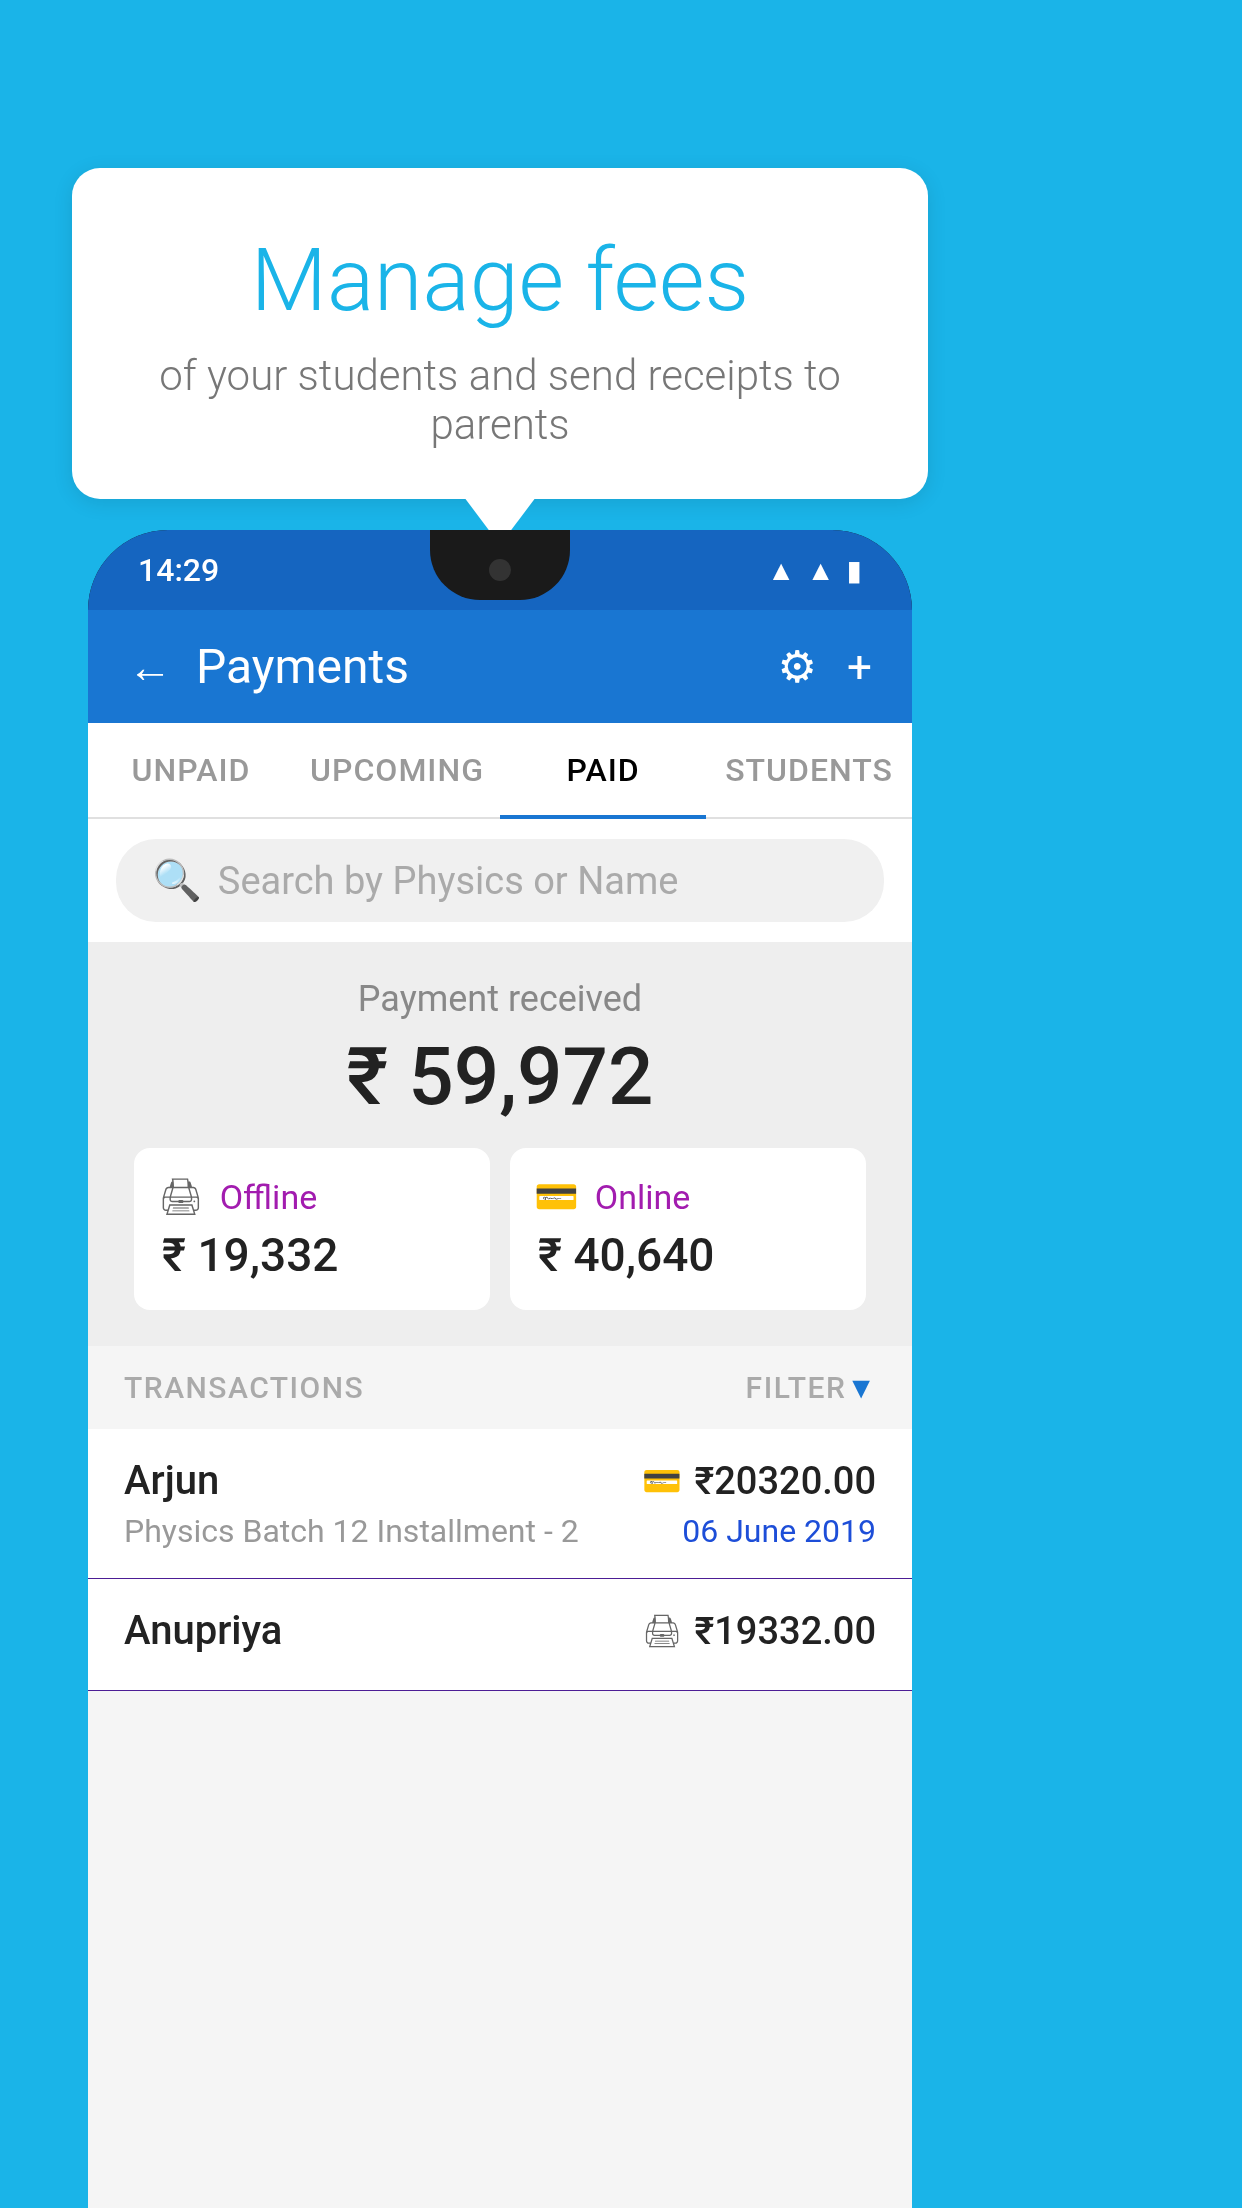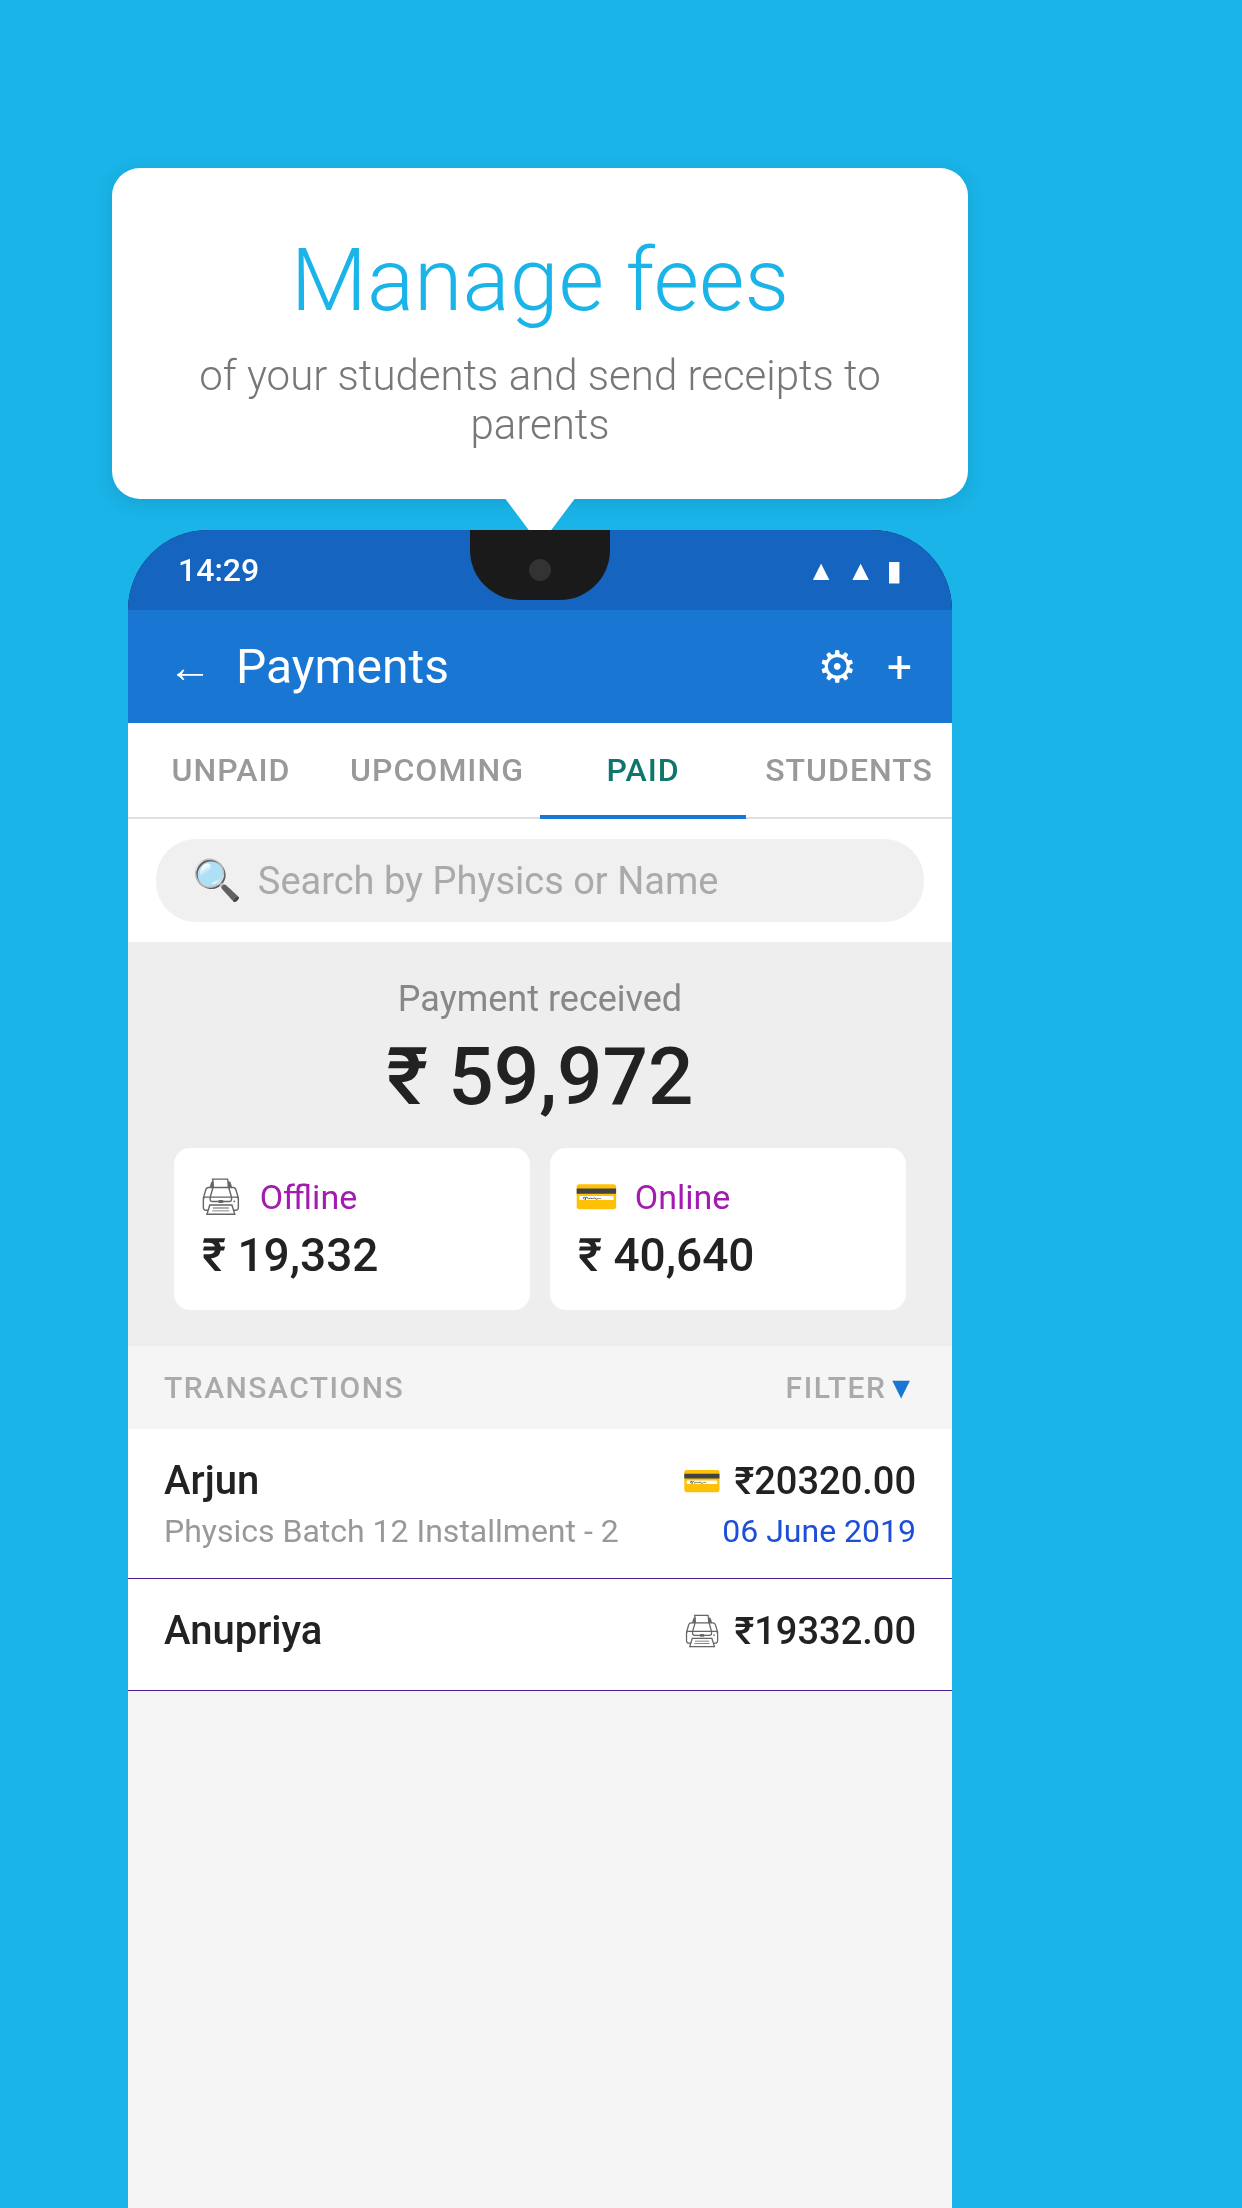--- a/index.html
+++ b/index.html
@@ -171,21 +171,21 @@
       padding: 28px 10px;
       font-size: 32px;
       font-weight: 500;
       color: #999;
       letter-spacing: 1px;
       cursor: pointer;
       position: relative;
     }
 
     .tab-item.active {
-      color: #0f766e;
+      color: #000000;
     }
 
     .tab-item.active::after {
       content: '';
       position: absolute;
       bottom: -2px;
       left: 0;
       right: 0;
       height: 4px;
       background: #1976d2;
@@ -358,21 +358,21 @@
     }
 
     .transaction-date {
       font-size: 32px;
       color: #1d4ed8;
     }
   </style>
 </head>
 <body>
 
-<div style="width:1000px;height:2208px;background:#1ab4e8;position:relative;margin-left:40px;">
+<div style="width:1000px;height:2208px;background:#1ab4e8;position:relative;">
 
   <div class="speech-bubble">
     <div class="speech-bubble-title">Manage fees</div>
     <div class="speech-bubble-subtitle">of your students and send receipts to parents</div>
   </div>
 
   <div class="phone-frame">
 
     <div class="phone-notch-bar">
       <span class="status-time">14:29</span>

